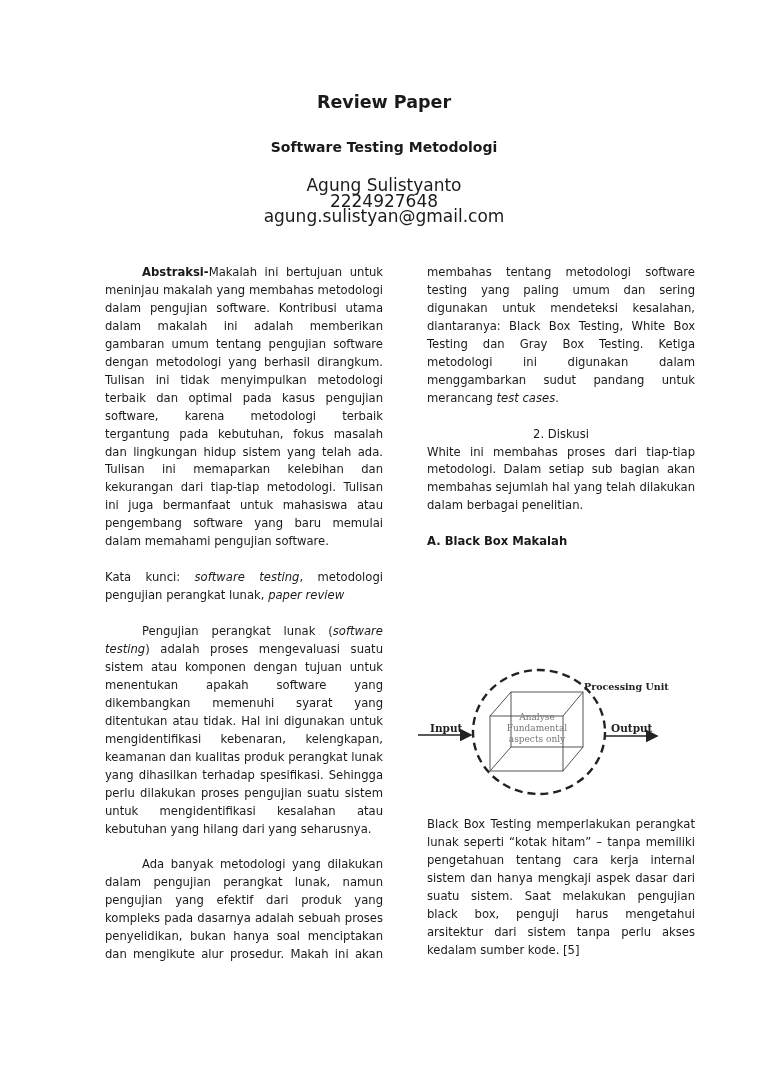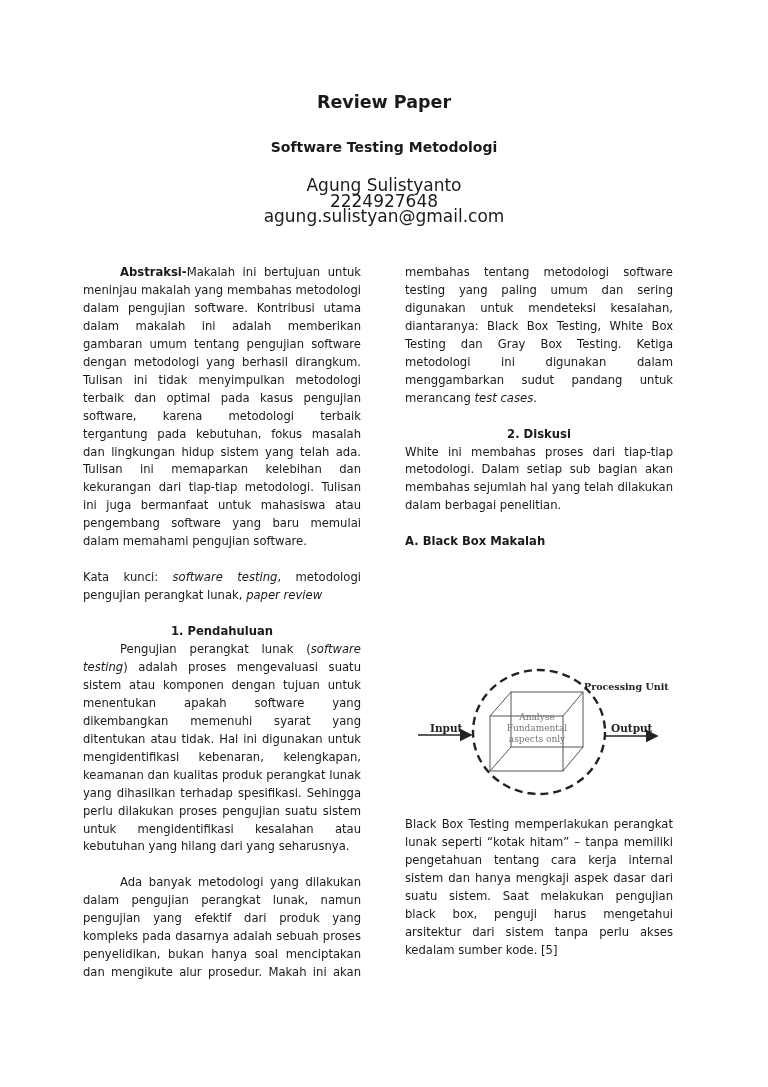--- a/index.html
+++ b/index.html
@@ -5,27 +5,27 @@
   html, body { margin: 0; padding: 0; background: #ffffff; }
   body { width: 768px; height: 1087px; position: relative; overflow: hidden;
          font-family: "DejaVu Sans", sans-serif; color: #1a1a1a; }
   .page { position: absolute; left: 0; top: 0; width: 768px; height: 915px; background: #fff; }
   .title { position: absolute; left: 0; width: 768px; text-align: center; top: 92px;
            font-size: 17.5px; font-weight: bold; letter-spacing: 0px; }
   .subtitle { position: absolute; left: 0; width: 768px; text-align: center; top: 139px;
               font-size: 14px; font-weight: bold; }
   .author { position: absolute; left: 0; width: 768px; text-align: center; top: 178px;
             font-size: 17px; line-height: 15.5px; }
-  .col { position: absolute; font-size: 11.6px; line-height: 17.95px; text-align: justify; }
+  .col { position: absolute; font-size: 11.6px; line-height: 17.95px; text-align: justify; margin-left: 22px; }
   .col.left { left: 83px; top: 264px; width: 278px; }
   .col.right { left: 405px; top: 264px; width: 268px; }
   .col p { margin: 0; }
   .indent { text-indent: 37px; }
   .gap { height: 17.95px; }
-  .heading-c { text-align: center; font-weight: bold; }
+  .heading-c { text-align: center; font-weight: normal; }
   .heading-l { font-weight: bold; text-align: left; }
   .jl { text-align: justify; text-align-last: justify; }
   .b { font-weight: bold; }
   .i { font-style: italic; }
   .diagram { position: absolute; left: 405px; top: 660px; width: 280px; height: 150px; }
   .diagram svg { width: 280px; height: 150px; display: block; }
   .dtext { font-family: "DejaVu Serif", serif; }
 </style>
 </head>
 <body>
@@ -38,21 +38,20 @@
     <div>Agung Sulistyanto</div>
     <div>2224927648</div>
     <div>agung.sulistyan@gmail.com</div>
   </div>
 
   <div class="col left">
     <p class="indent"><span class="b">Abstraksi-</span><span>Makalah ini bertujuan untuk meninjau makalah yang membahas metodologi dalam pengujian software. Kontribusi utama dalam makalah ini adalah memberikan gambaran umum tentang pengujian software dengan metodologi yang berhasil dirangkum. Tulisan ini tidak menyimpulkan metodologi terbaik dan optimal pada kasus pengujian software, karena metodologi terbaik tergantung pada kebutuhan, fokus masalah dan lingkungan hidup sistem yang telah ada. Tulisan ini memaparkan kelebihan dan kekurangan dari tiap-tiap metodologi. Tulisan ini juga bermanfaat untuk mahasiswa atau pengembang software yang baru memulai dalam memahami pengujian software.</span></p>
     <div class="gap"></div>
     <p><span>Kata kunci:</span> <span class="i">software testing</span><span>, metodologi pengujian perangkat lunak, </span><span class="i">paper review</span></p>
     <div class="gap"></div>
-    <p class="heading-c">1. Pendahuluan</p>
     <p class="indent"><span>Pengujian perangkat lunak (</span><span class="i">software testing</span><span>) adalah proses mengevaluasi suatu sistem atau komponen dengan tujuan untuk menentukan apakah software yang dikembangkan memenuhi syarat yang ditentukan atau tidak. Hal ini digunakan untuk mengidentifikasi kebenaran, kelengkapan, keamanan dan kualitas produk perangkat lunak yang dihasilkan terhadap spesifikasi. Sehingga perlu dilakukan proses pengujian suatu sistem untuk mengidentifikasi kesalahan atau kebutuhan yang hilang dari yang seharusnya.</span></p>
     <div class="gap"></div>
     <p class="indent jl">Ada banyak metodologi yang dilakukan dalam pengujian perangkat lunak, namun pengujian yang efektif dari produk yang kompleks pada dasarnya adalah sebuah proses penyelidikan, bukan hanya soal menciptakan dan mengikute alur prosedur. Makah ini akan</p>
   </div>
 
   <div class="col right">
     <p><span>membahas tentang metodologi software testing yang paling umum dan sering digunakan untuk mendeteksi kesalahan, diantaranya: Black Box Testing, White Box Testing dan Gray Box Testing. Ketiga metodologi ini digunakan dalam menggambarkan sudut pandang untuk merancang </span><span class="i">test cases</span><span>.</span></p>
     <div class="gap"></div>
     <p class="heading-c">2. Diskusi</p>
     <p>White ini membahas proses dari tiap-tiap metodologi. Dalam setiap sub bagian akan membahas sejumlah hal yang telah dilakukan dalam berbagai penelitian.</p>

